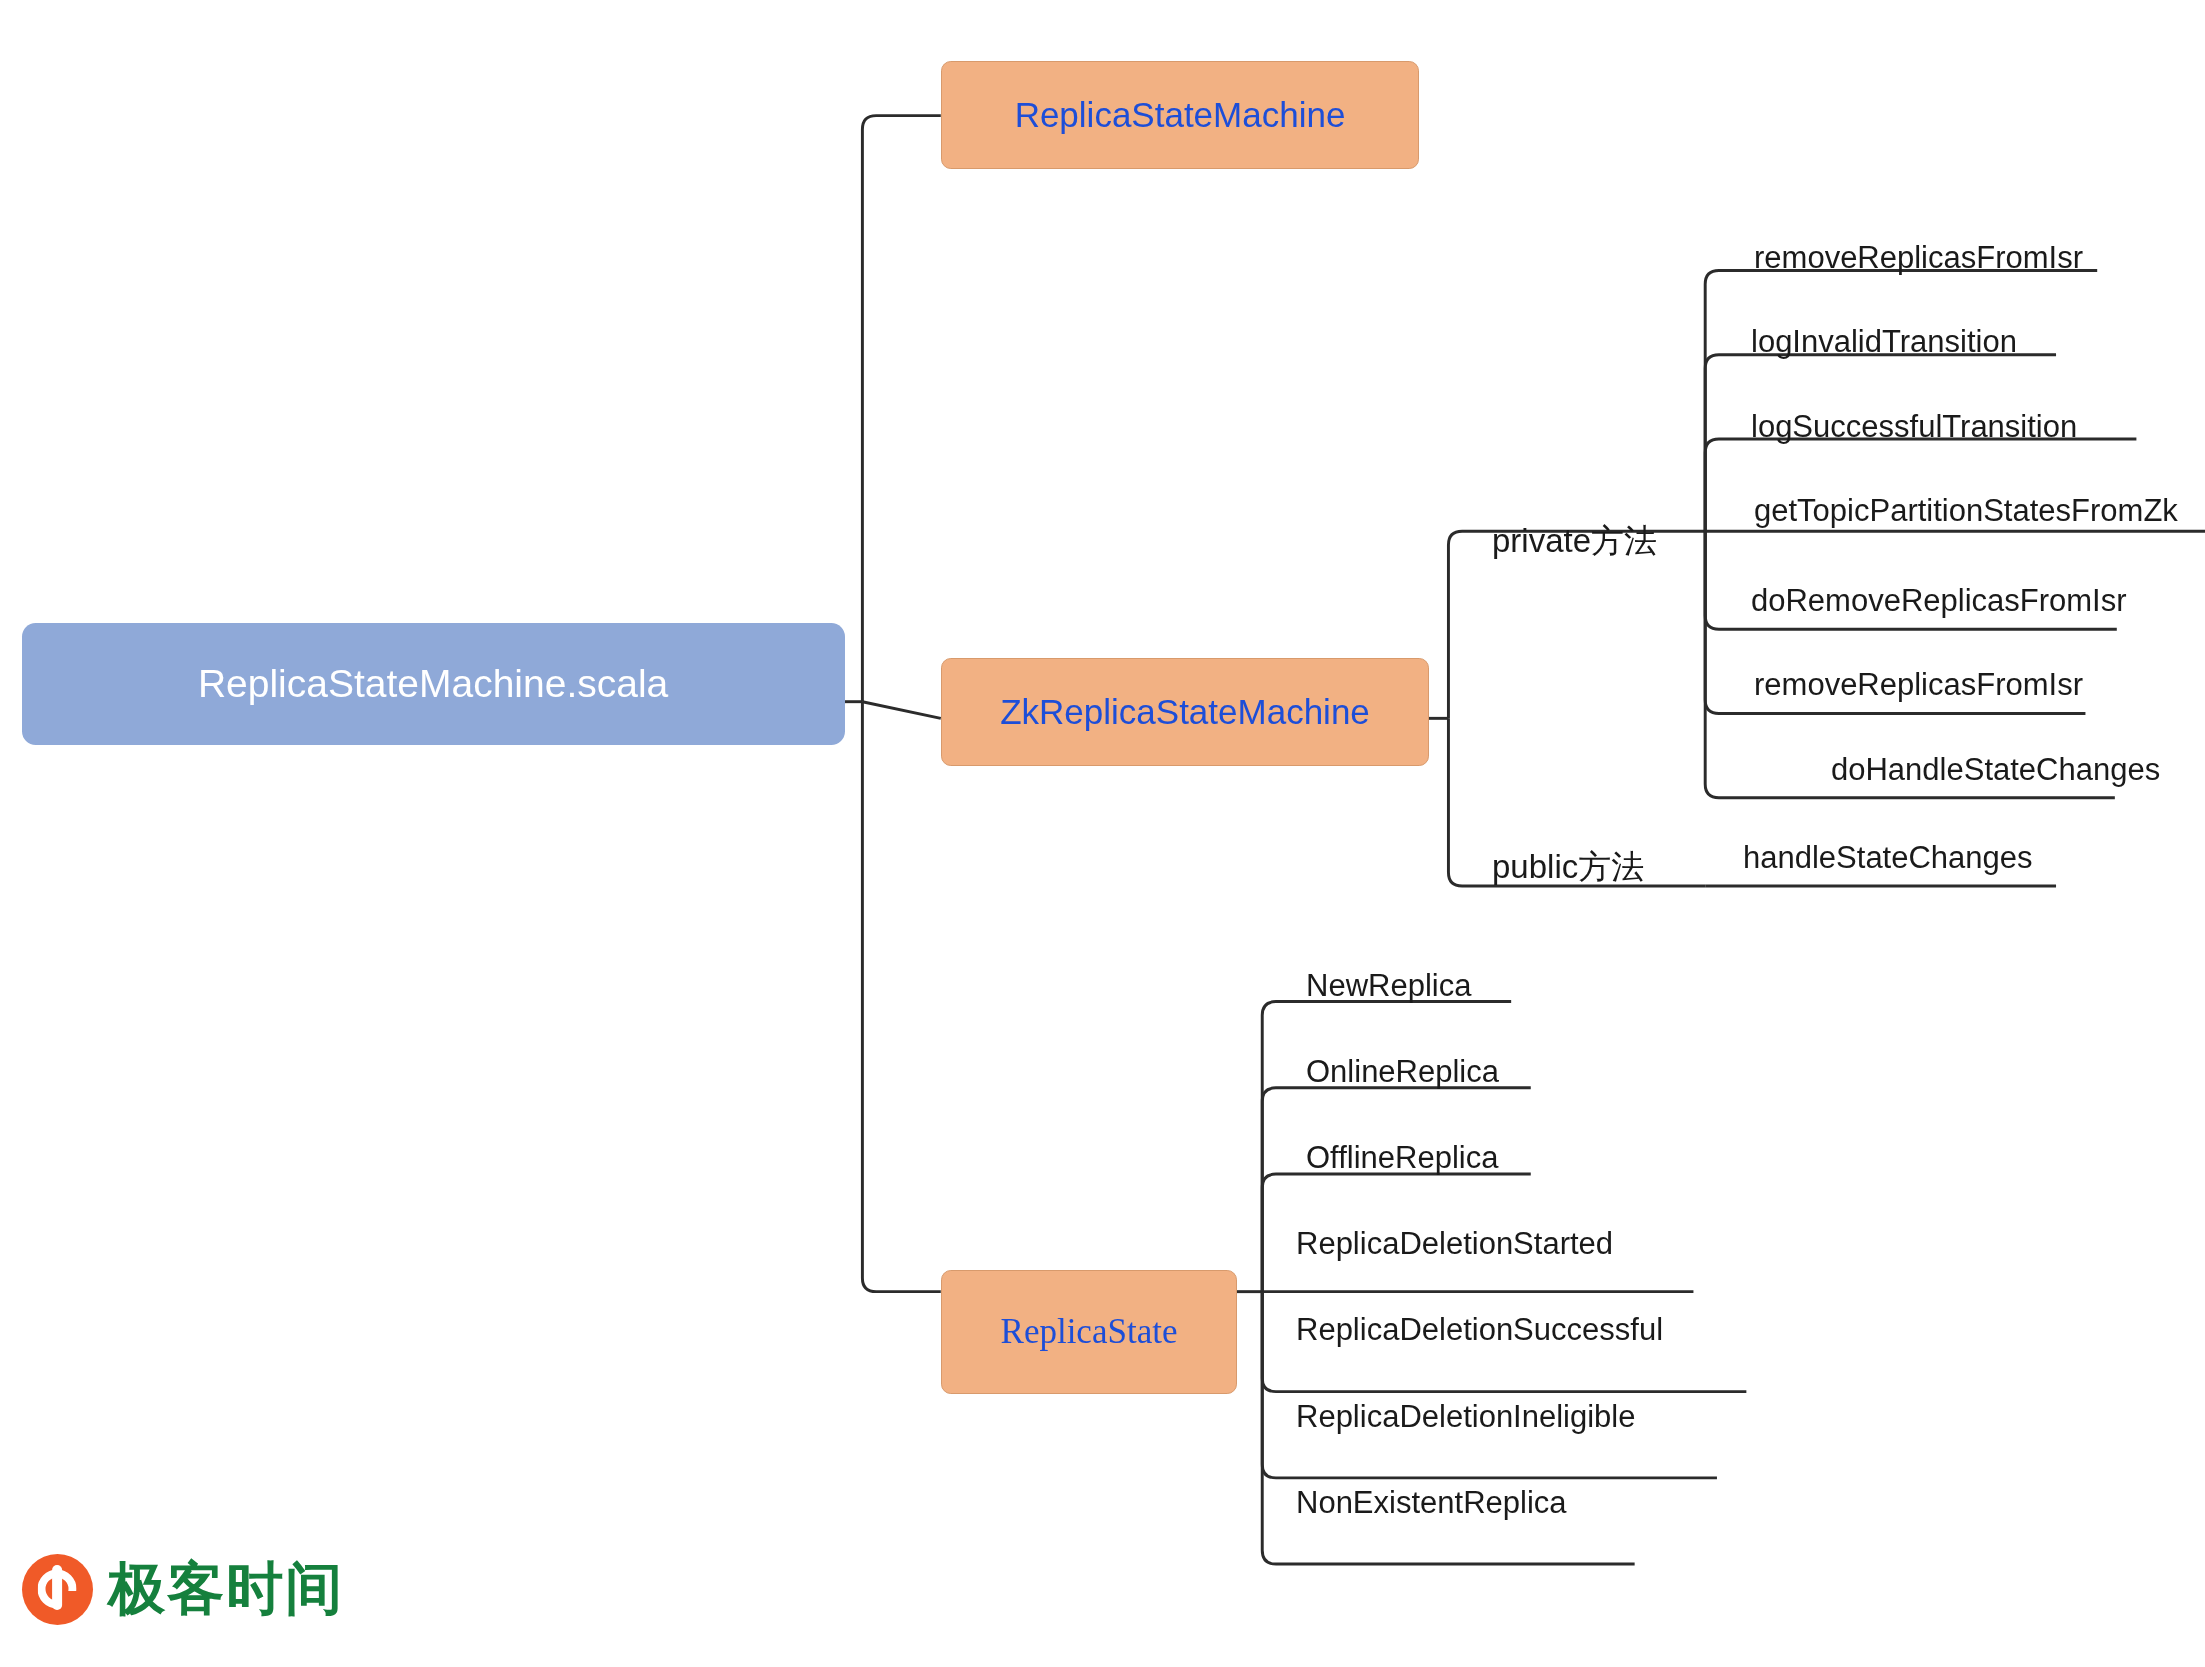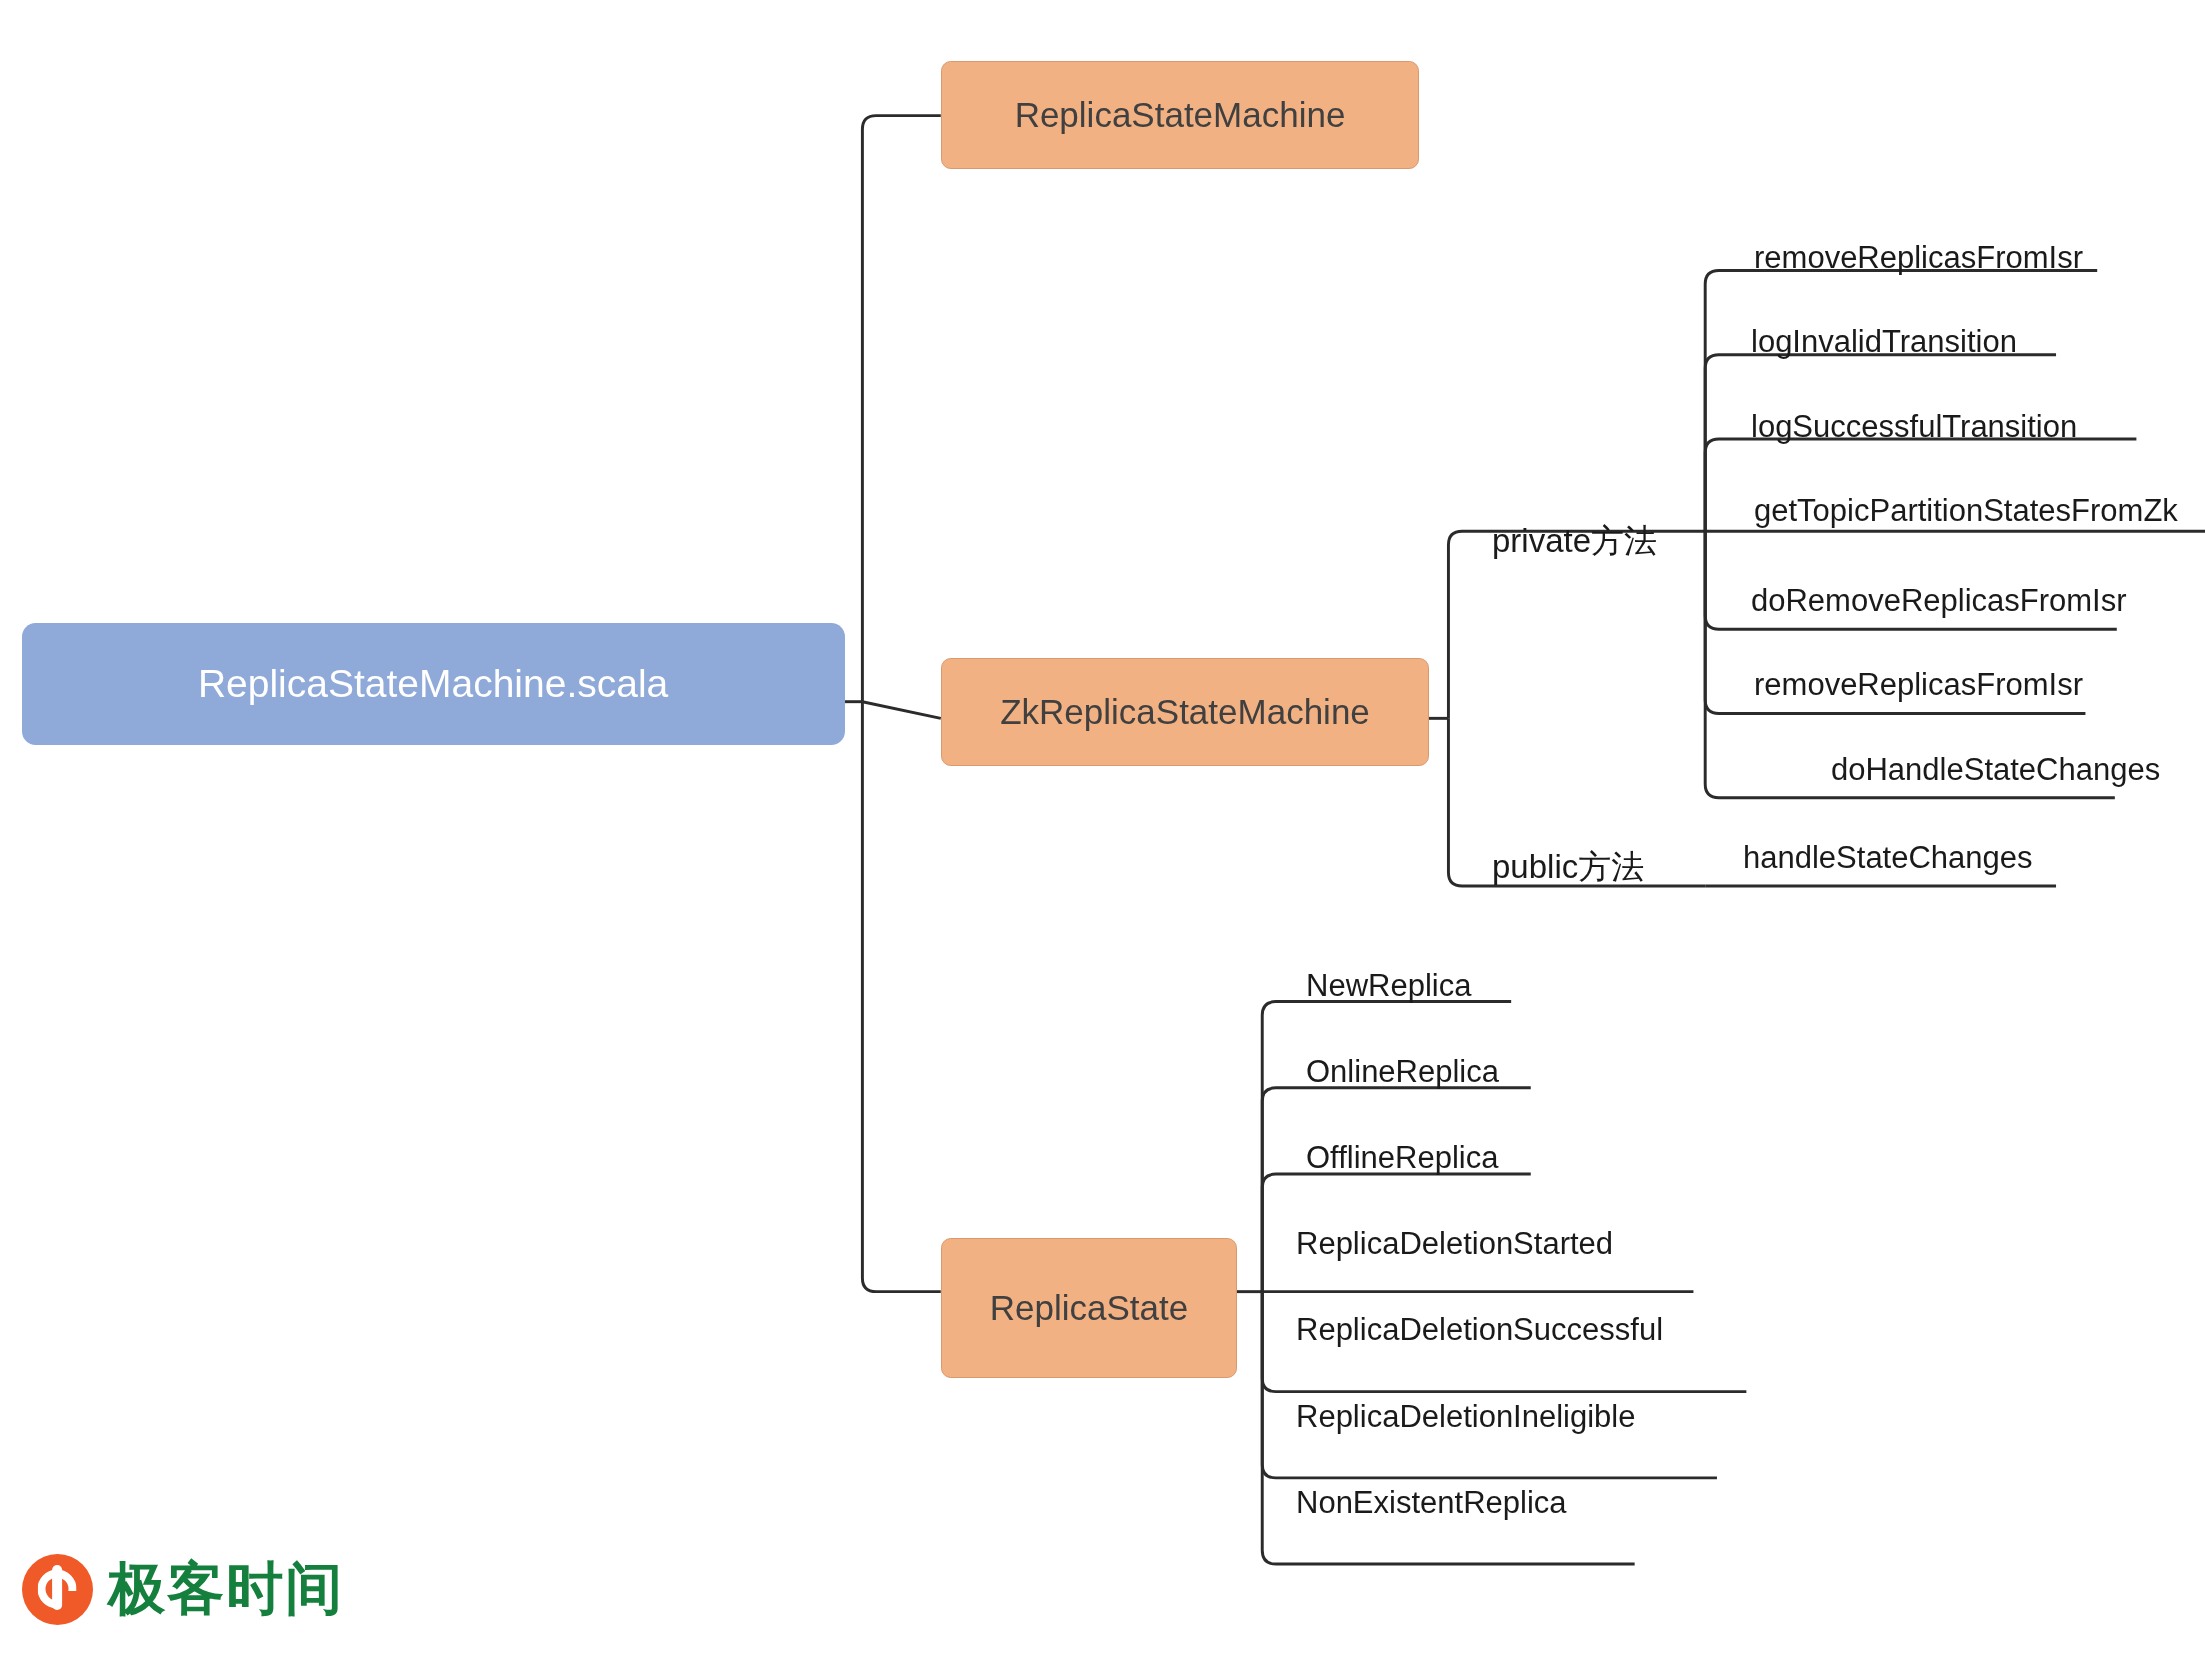--- a/index.html
+++ b/index.html
@@ -37,21 +37,21 @@
     white-space: nowrap;
   }
   .root-node {
     background: #8fa9d8;
     color: #ffffff;
     font-size: 39px;
     border-radius: 13.7px;
   }
   .branch-node {
     background: #f2b183;
-    color: #404040;
+    color: #1d4ed8;
     font-size: 35px;
     border: 1px solid #d89a6c;
   }
   .leaf-node {
     position: absolute;
     color: #1a1a1a;
     font-size: 31px;
     white-space: nowrap;
     line-height: 1;
   }
@@ -156,21 +156,21 @@
   </div>
 
   <div class="node branch-node" style="left:941px; top:61px; width:478px; height:108px;">
     <span>ReplicaStateMachine</span>
   </div>
 
   <div class="node branch-node" style="left:941px; top:658px; width:488px; height:108px;">
     <span>ZkReplicaStateMachine</span>
   </div>
 
-  <div class="node branch-node" style="left:941px; top:1238px; width:296px; height:140px;">
+  <div class="node branch-node" style="left:941px; top:1270px; width:296px; height:124px;font-family:Liberation Serif, serif;">
     <span>ReplicaState</span>
   </div>
 
   <div class="group-label" style="left:1492px; top:524px;text-align:center;">
     <span>private方法</span>
   </div>
   <div class="group-label" style="left:1492px; top:850px;">
     <span>public方法</span>
   </div>
 

